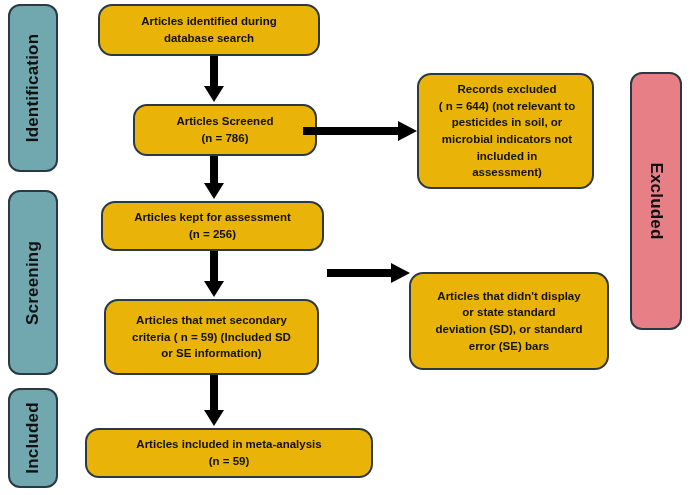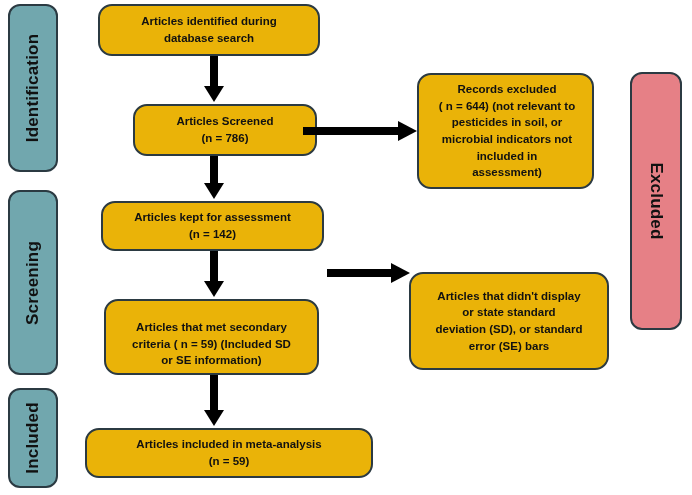--- a/index.html
+++ b/index.html
@@ -107,31 +107,31 @@
     <span class="box-text">Records excluded
 ( n = 644) (not relevant to
 pesticides in soil, or
 microbial indicators not
 included in
 assessment)</span>
   </div>
 
   <div class="flow-box" style="left:101px; top:201px; width:223px; height:50px;">
     <span class="box-text">Articles kept for assessment
-(n = 142)</span>
+(n = 256)</span>
   </div>
 
   <div class="flow-box" style="left:409px; top:228px; width:200px; height:98px;margin-top:44px;">
     <span class="box-text">Articles that didn't display
 or state standard
 deviation (SD), or standard
 error (SE) bars</span>
   </div>
 
-  <div class="flow-box" style="left:104px; top:299px; width:215px; height:76px;align-items:flex-end;">
+  <div class="flow-box" style="left:104px; top:299px; width:215px; height:76px;">
     <span class="box-text">Articles that met secondary
 criteria ( n = 59) (Included SD
 or SE information)</span>
   </div>
 
   <div class="flow-box" style="left:85px; top:428px; width:288px; height:50px;">
     <span class="box-text">Articles included in meta-analysis
 (n = 59)</span>
   </div>
 

